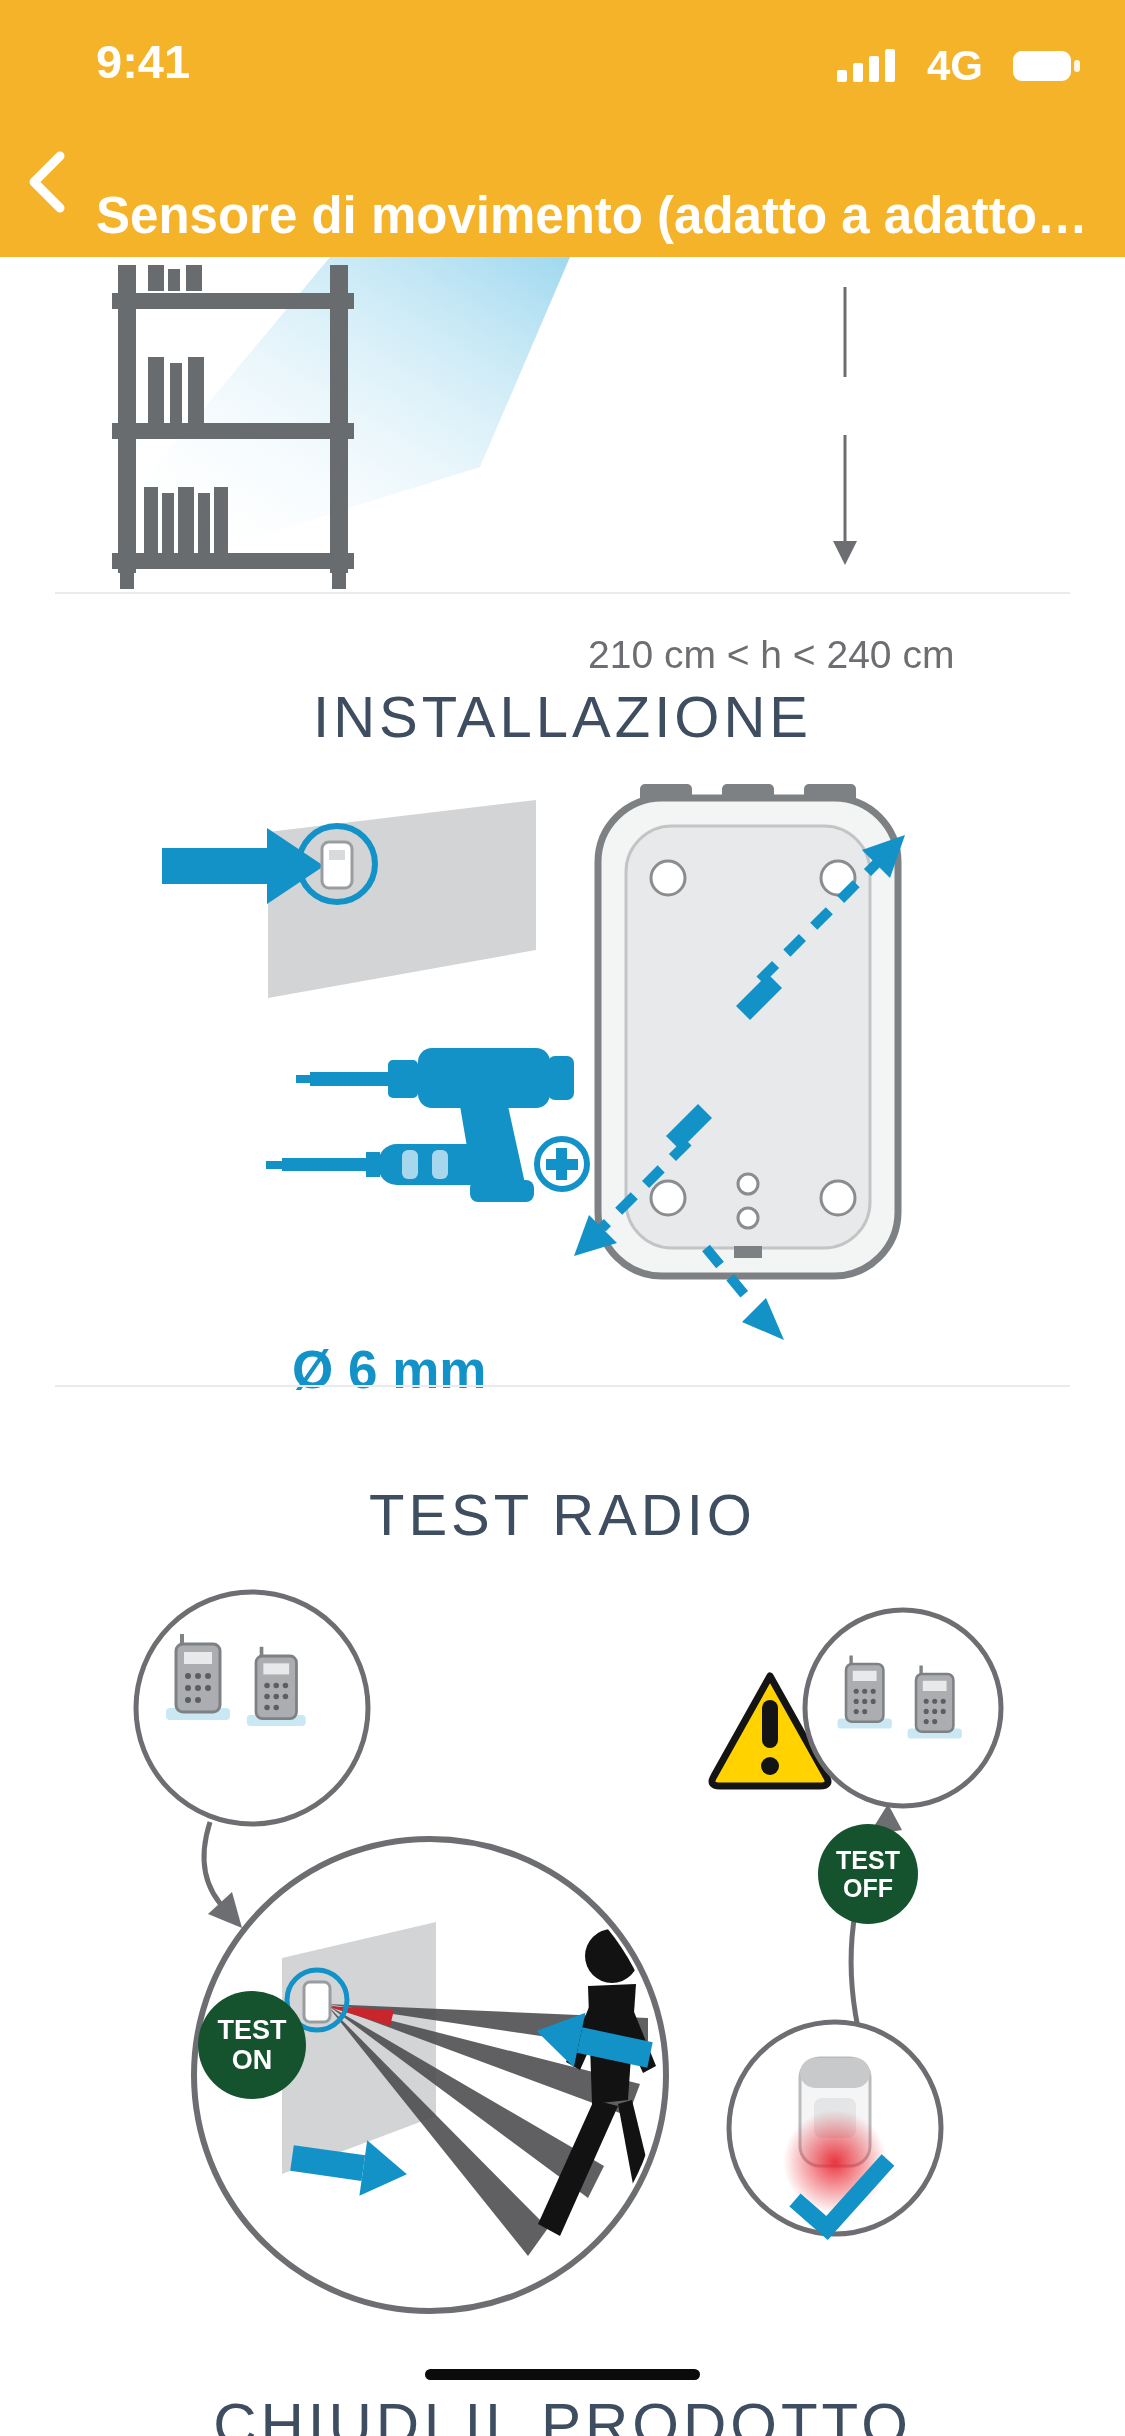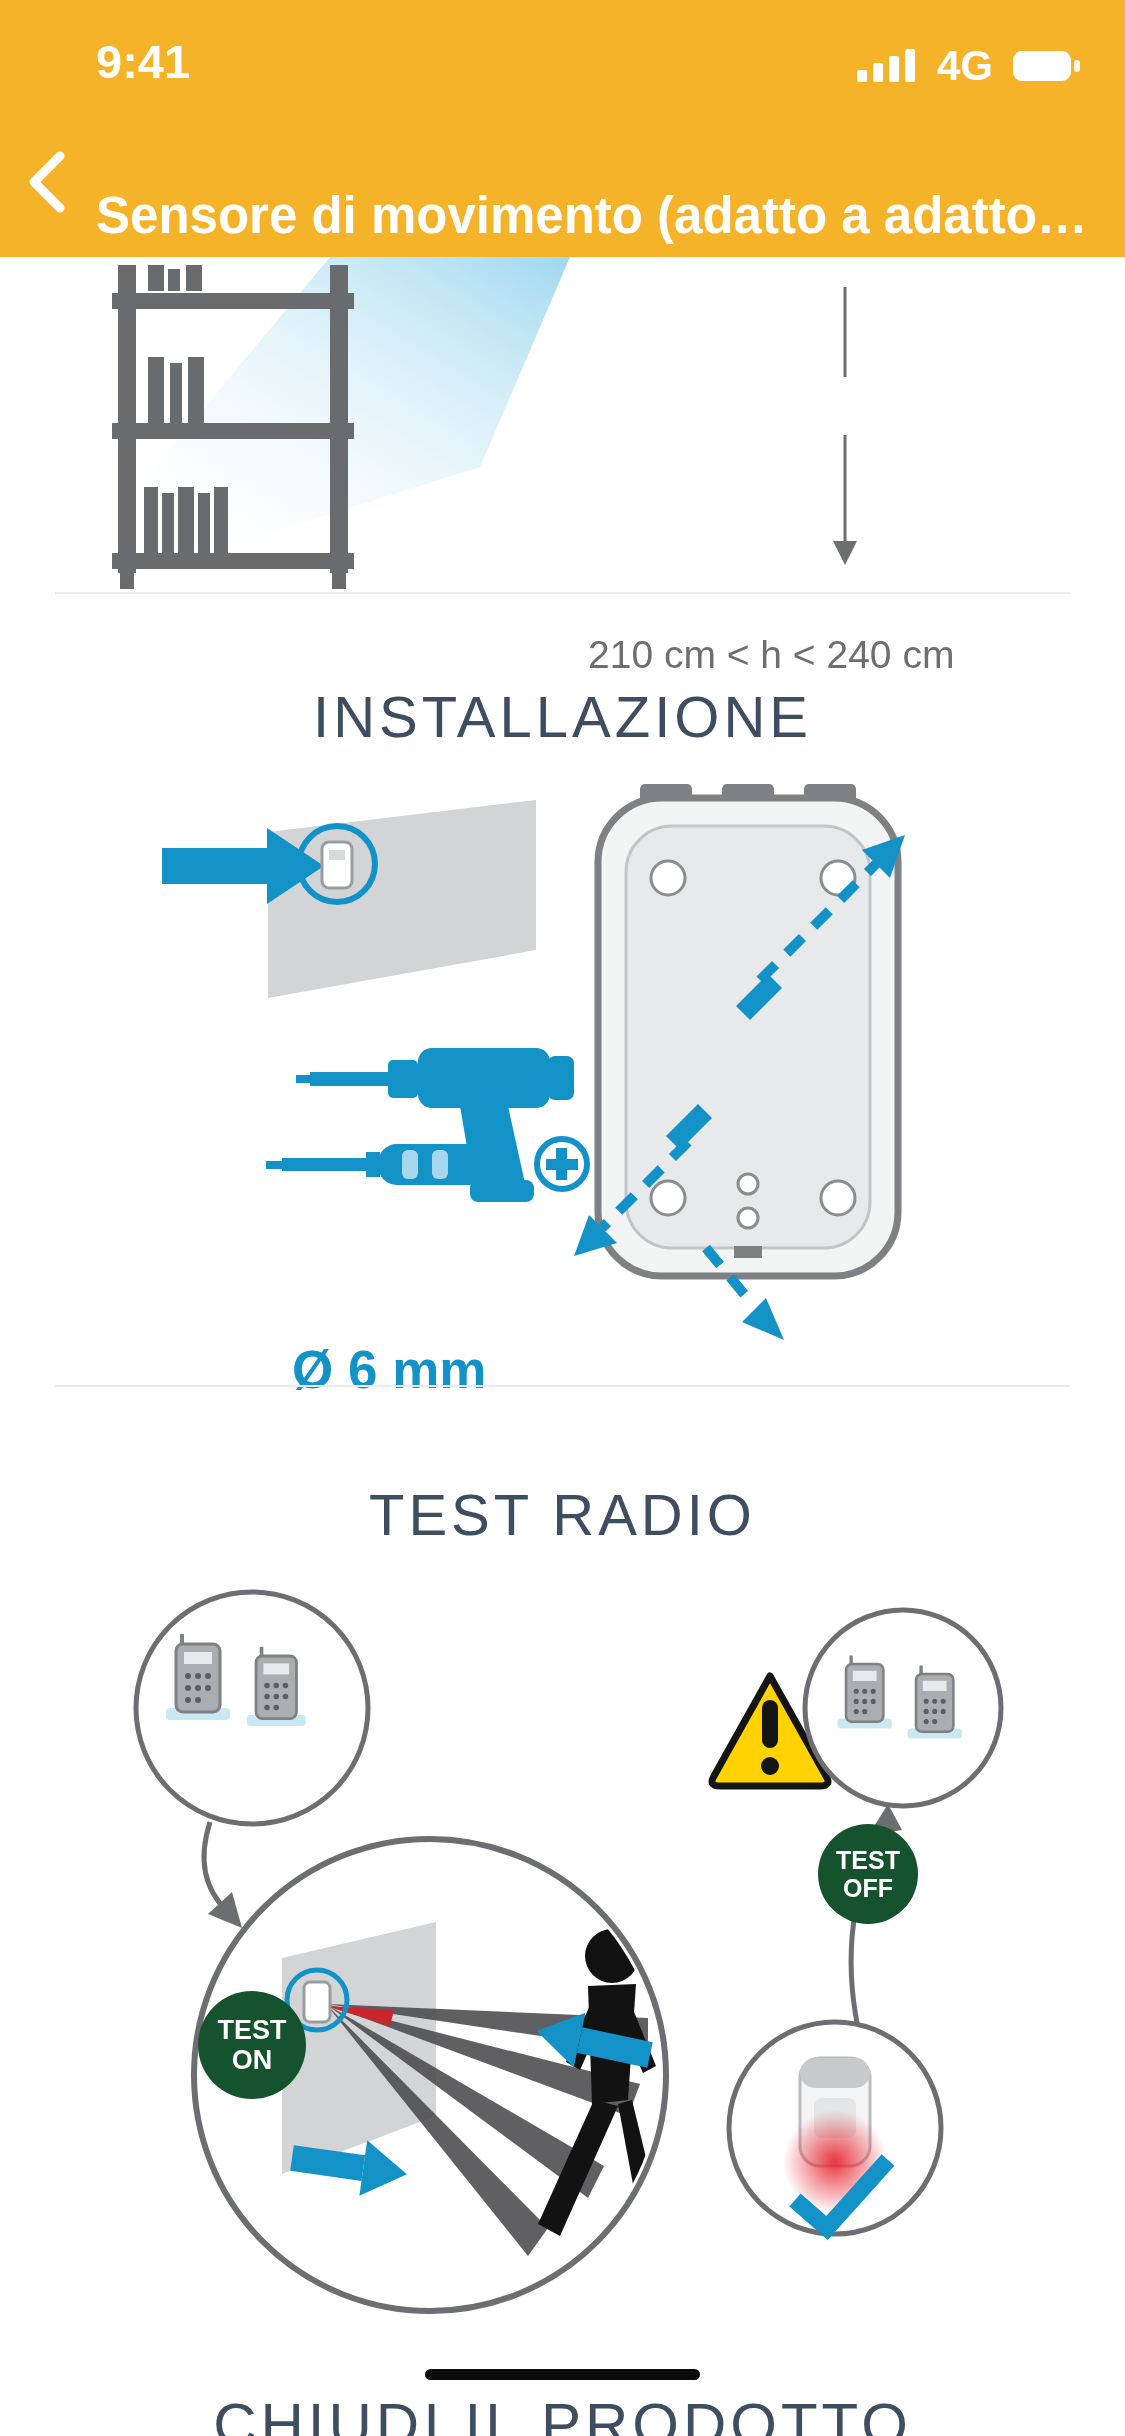--- a/index.html
+++ b/index.html
@@ -4,21 +4,21 @@
 <style>
   html,body{margin:0;padding:0;background:#e8e8e8;}
   .phone{
     position:relative;width:1125px;height:2436px;background:#ffffff;
     overflow:hidden;font-family:"Liberation Sans",sans-serif;
   }
   
   .topbar{position:absolute;left:0;top:0;width:1125px;height:257px;
     background:#F5B329;border-bottom:2px solid rgba(0,0,0,.18);}
   .time{position:absolute;left:96px;top:34px;font-size:47px;font-weight:700;color:#fff;}
-  .status-right{position:absolute;right:44px;top:42px;display:flex;align-items:center;gap:20px;color:#fff;}
+  .status-right{position:absolute;right:44px;top:42px;display:flex;align-items:center;gap:30px;color:#fff;}
   .network{font-size:42px;font-weight:600;}
   .back-btn{position:absolute;left:22px;top:150px;width:48px;height:64px;cursor:pointer;}
   .nav-title{position:absolute;left:96px;top:152px;width:1000px;font-size:51px;font-weight:700;
     color:#fff;white-space:nowrap;overflow:hidden;}
   
   .content{position:absolute;left:0;top:257px;width:1125px;height:2179px;background:#fff;}
   .illus{position:absolute;left:0;}
   .divider{position:absolute;left:55px;width:1015px;height:2px;background:#EAEBEC;}
   .section-title{position:absolute;left:0;width:1125px;text-align:center;
     font-size:58px;font-weight:400;letter-spacing:4px;color:#3E4E60;}

